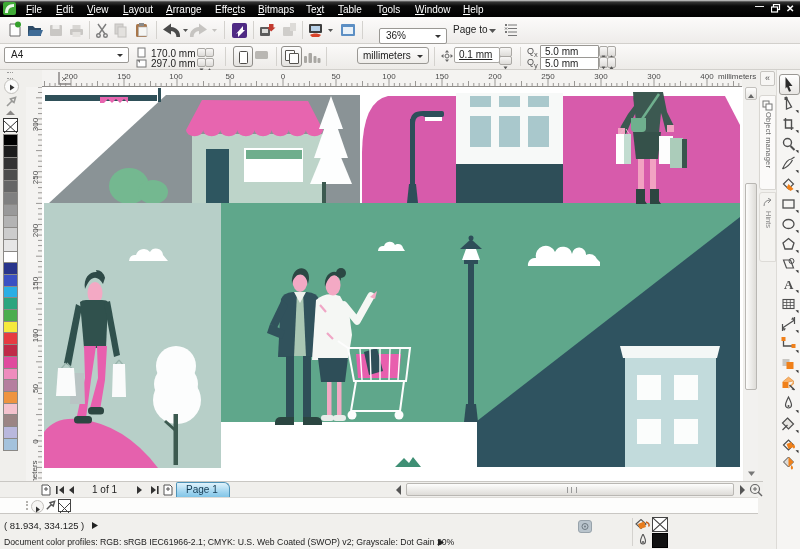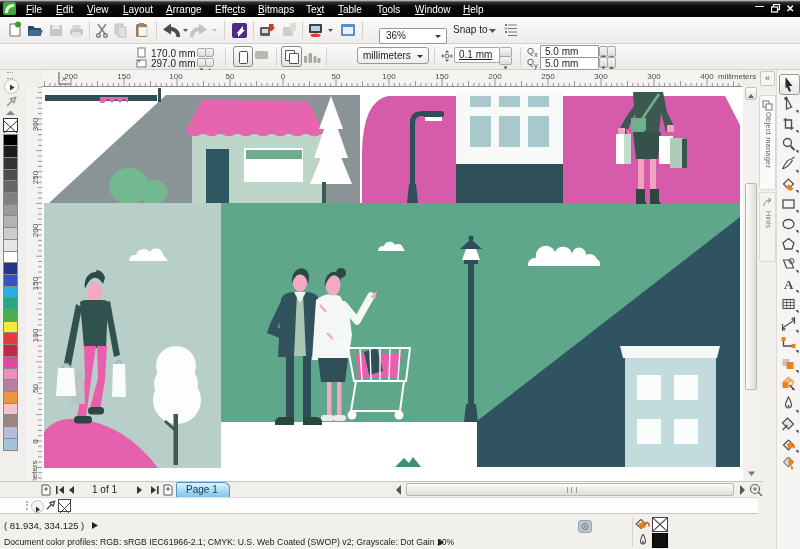--- a/index.html
+++ b/index.html
@@ -144,33 +144,36 @@
 
       <rect x="341" y="7" width="14" height="12" rx="1" fill="#5c8fc4"></rect>
       <rect x="343" y="10" width="10" height="7" fill="#e9f1f8"></rect>
 
       <rect x="362" y="4" width="1" height="18" fill="#d4d2ce"></rect>
 
     </svg>
     <div class="combo" style="left:379px;top:5px;width:66px;height:14px;line-height:14px;margin-top:6px;">
       <span style="margin-left:6px;">36%</span><span class="arr" style="right:5px"></span>
     </div>
-    <div class="ptxt" style="left:453px;top:7px;">Snap to</div>
+    <div class="ptxt" style="left:453px;top:7px;">Page to</div>
     <svg class="abs" style="left:488px;top:11px" width="12" height="6">
         <path d="M1,1 l7,0 -3.5,4 z" fill="#555"></path>
       </svg>
     <svg class="abs" style="left:504px;top:6px" width="14" height="14" viewBox="0 0 14 14">
       <g stroke="#777" stroke-width="1" fill="none">
         <path d="M4,2 L13,2 M4,5.5 L13,5.5 M4,9 L13,9 M4,12.5 L13,12.5"></path>
         <path d="M1,1 L3,3 M1,3 L3,1 M1,4.5 L3,6.5 M1,6.5 L3,4.5 M1,8 L3,10 M1,10 L3,8"></path>
       </g>
     </svg>
   </div>
 
   <div class="abs" id="propbar">
+    <div class="combo" style="left:4px;top:3px;width:123px;height:14px;line-height:14px;">
+      <span style="margin-left:6px;">A4</span><span class="arr" style="right:5px"></span>
+    </div>
 
     <svg class="abs" style="left:136px;top:3px" width="12" height="21" viewBox="0 0 12 21">
       <rect x="2" y="1" width="7" height="9" fill="#fff" stroke="#777" stroke-width="1"></rect>
       <rect x="1" y="13" width="9" height="7" fill="#fff" stroke="#777" stroke-width="1"></rect>
       <path d="M1,13 l3,0 0,3 z" fill="#777"></path>
     </svg>
     <div class="ptxt" style="left:151px;top:4px;">170.0 mm</div>
     <div class="ptxt" style="left:151px;top:14px;">297.0 mm</div>
     <div class="spinbox" style="left:197px;top:4px;width:7px;height:7px;"><svg width="7" height="7">
           <path d="M1.5,2.5 l4,0 -2,2.7 z" fill="#555"></path>

